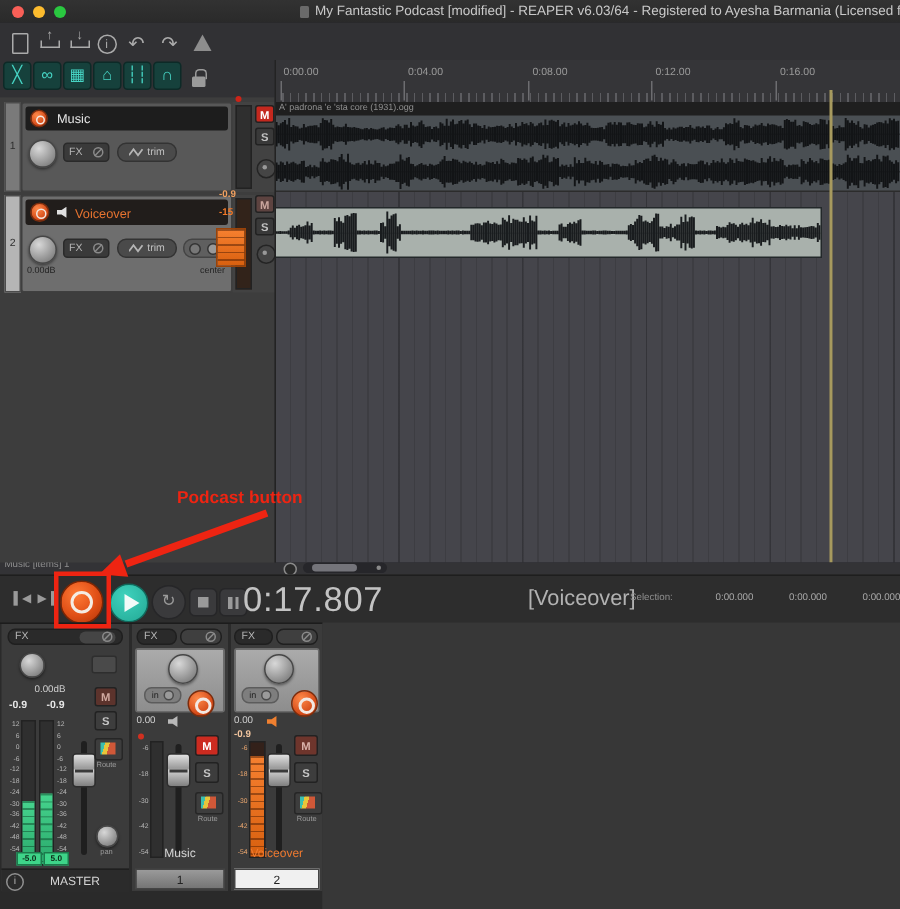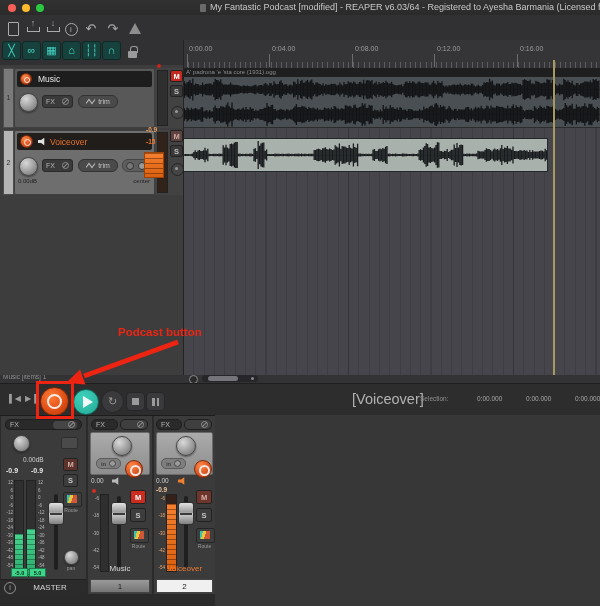--- a/index.html
+++ b/index.html
@@ -312,20 +312,21 @@
         <div class="tri"></div>
       </div>
     <div id="loop-btn" class="abs circ">↻</div>
     <div id="stop-btn" class="abs tpbox" style="left:126px;">
         <div class="sq"></div>
       </div>
     <div id="pause-btn" class="abs tpbox" style="left:146px;">
         <div class="b1"></div>
         <div class="b2"></div>
       </div>
+    <div id="time-display" class="abs">0:17.807</div>
     <div id="recording-label" class="abs">[Voiceover]</div>
     <div id="selection-label" class="abs">Selection:</div>
     <div class="selval abs" style="left:477px;">0:00.000</div>
     <div class="selval abs" style="left:526px;">0:00.000</div>
     <div class="selval abs" style="left:575px;">0:00.000</div>
   </div>
 
   <div id="anno-label" class="abs">Podcast button</div>
   <div id="anno-box" class="abs"></div>
   <svg id="anno-arrow" class="abs">

